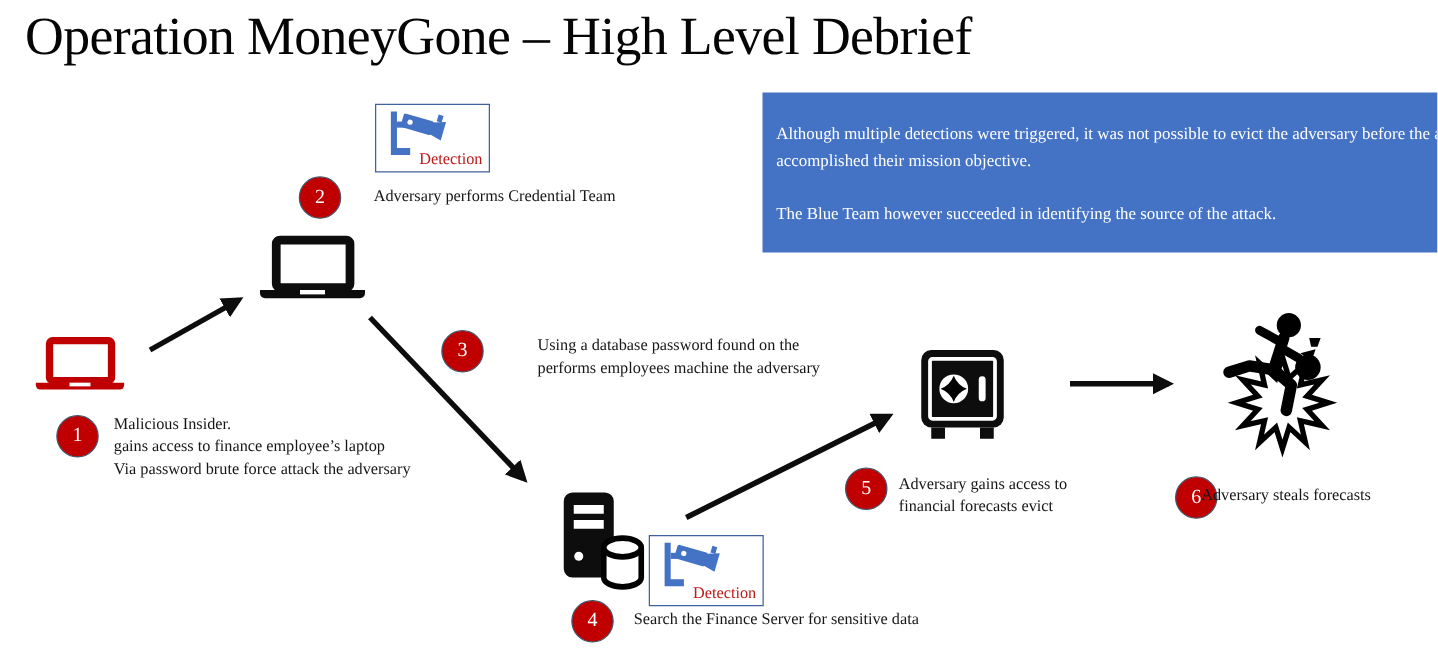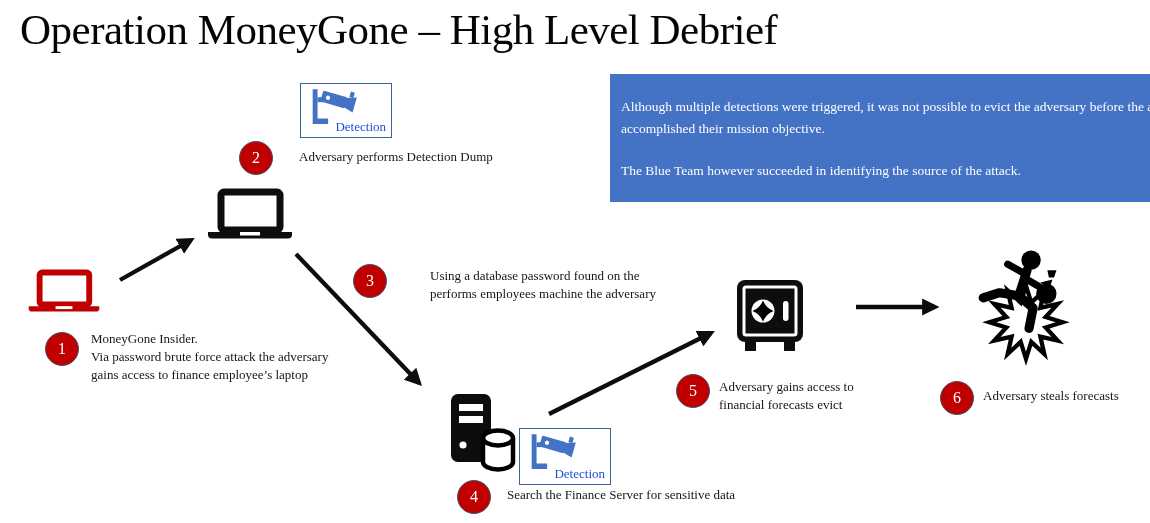--- a/index.html
+++ b/index.html
@@ -15,21 +15,21 @@
   .summary{
     left:610px;top:74px;width:616px;height:128px;background:#4472C4;color:#ffffff;
     box-sizing:border-box;padding:22px 12px 0 11px;font-size:13.5px;line-height:21.5px;
   }
   .summary p{margin:0;}
   .summary p + p{margin-top:21px;}
   .det-box{
     background:#fff;border:1.5px solid #41619c;box-sizing:border-box;
   }
   .det-box .det-label{
-    position:absolute;right:5px;bottom:2px;font-size:13px;color:#1d4ed8;text-align:right;
+    position:absolute;right:5px;bottom:2px;font-size:13px;color:#b91c1c;text-align:right;
   }
   .det-box svg{position:absolute;left:6px;top:4px;}
   .badge{
     width:34px;height:34px;border-radius:50%;background:#C00000;color:#fff;
     display:flex;align-items:center;justify-content:center;font-size:16px;
     border:1.5px solid #44546a;box-sizing:border-box;
   }
   .step-text{font-size:13px;line-height:18px;color:#161616;}
   .arrow-layer{left:0;top:0;pointer-events:none;}
 </style>
@@ -70,42 +70,42 @@
 
   <div class="abs summary">
     <p>Although multiple detections were triggered, it was not possible to evict the adversary before the adversary accomplished their mission objective.</p>
     <p>The Blue Team however succeeded in identifying the source of the attack.</p>
   </div>
 
   <div class="abs badge" style="left:239px;top:141px;">
     <span>2</span>
   </div>
   <div class="abs step-text" style="left:299px;top:148px;">
-    <div>Adversary performs Detection Dump</div>
+    <div>Adversary performs Credential Team</div>
   </div>
 
   <svg class="abs" style="left:206px;top:188px;color:#0d0d0d;" width="88" height="52" viewBox="0 0 88 52">
     <rect x="15" y="4" width="59" height="38" rx="3" fill="none" stroke="currentColor" stroke-width="7"></rect>
     <path d="M2,44 h84 v2.5 a4,4 0 0 1 -4,4 H6 a4,4 0 0 1 -4,-4 z" fill="currentColor"></path>
     <rect x="34" y="44" width="20" height="3.5" fill="#ffffff"></rect>
   </svg>
 
   <svg class="abs" style="left:27px;top:267px;color:#C00000;" width="74" height="48" viewBox="0 0 88 52">
     <rect x="15" y="4" width="59" height="38" rx="3" fill="none" stroke="currentColor" stroke-width="7"></rect>
     <path d="M2,44 h84 v2.5 a4,4 0 0 1 -4,4 H6 a4,4 0 0 1 -4,-4 z" fill="currentColor"></path>
     <rect x="34" y="44" width="20" height="3.5" fill="#ffffff"></rect>
   </svg>
 
   <div class="abs badge" style="left:45px;top:332px;">
     <span>1</span>
   </div>
   <div class="abs step-text" style="left:91px;top:330px;">
-    <div>MoneyGone Insider.</div>
+    <div>Malicious Insider.</div>
+    <div>gains access to finance employee’s laptop</div>
     <div>Via password brute force attack the adversary</div>
-    <div>gains access to finance employee’s laptop</div>
   </div>
 
   <div class="abs badge" style="left:353px;top:264px;">
     <span>3</span>
   </div>
   <div class="abs step-text" style="left:430px;top:267px;">
     <div>Using a database password found on the</div>
     <div>performs employees machine the adversary</div>
   </div>
 
@@ -170,17 +170,17 @@
       <path d="M48,46 L29,43 L13,48" stroke-width="9" stroke-linecap="round" stroke-linejoin="round" fill="none"></path>
       <circle cx="75" cy="44" r="10" stroke="none"></circle>
       <path d="M69,33 l12,-3 l-3,9 z" stroke="none"></path>
       <path d="M76,21 h9 l-2.5,7 h-5 z" stroke="none"></path>
     </g>
   </svg>
 
   <div class="abs badge" style="left:940px;top:381px;">
     <span>6</span>
   </div>
-  <div class="abs step-text" style="left:983px;top:387px;">
+  <div class="abs step-text" style="left:961px;top:387px;">
     <div>Adversary steals forecasts</div>
   </div>
 
 </div>
 
 </body></html>

